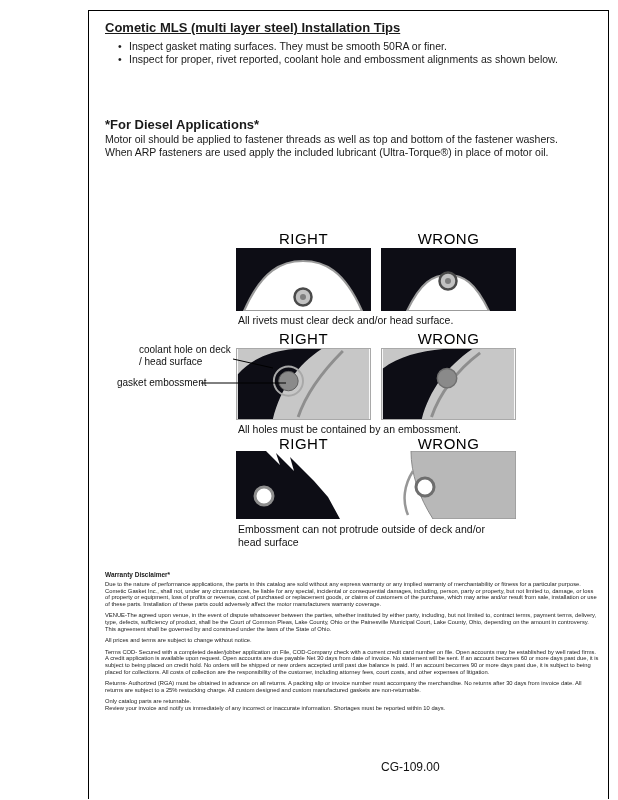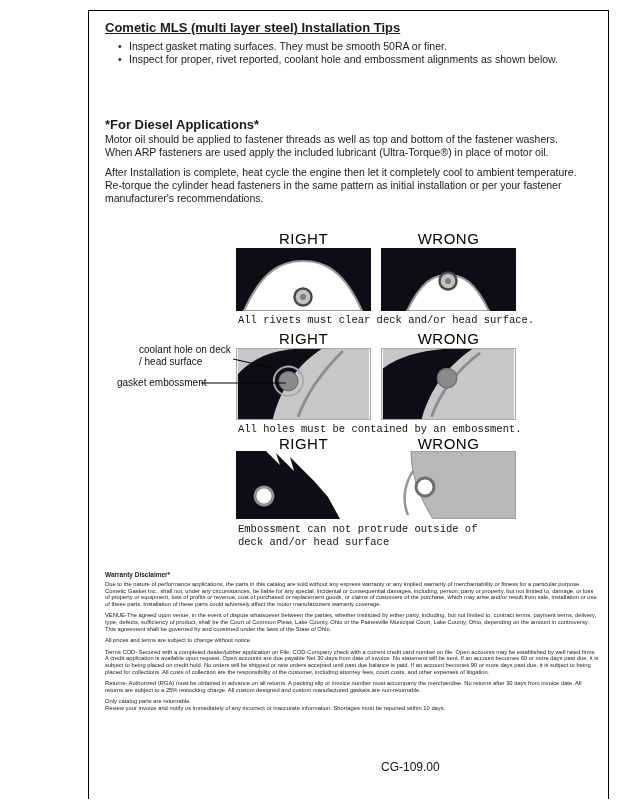--- a/index.html
+++ b/index.html
@@ -18,21 +18,21 @@
   .tips li { position:relative; padding-left:12px; }
   .tips li.l1::before { content:"\25E6"; position:absolute; left:0; top:0; }
   .tips li.l2 { margin-left:18px; }
   .tips li.l2::before { content:"\2022"; position:absolute; left:1px; top:0; }
   .diesel-h { left:16px; top:106px; font-size:13px; font-weight:bold; }
   .body-p { font-size:10.5px; line-height:13px; width:478px; left:16px; }
   .p1 { top:122px; }
   .p2 { top:155px; }
   .note { left:16px; top:197px; width:488px; font-size:10.5px; }
   .fig-h { width:135px; text-align:center; font-size:15px; line-height:17px; color:#000000; letter-spacing:0.5px; }
-  .caption { font-size:10.5px; line-height:12.5px; color:#111;font-family:Liberation Mono, monospace; }
+  .caption { font-size:10.5px; line-height:12.5px; color:#111; }
   .fig-label { font-size:10px; line-height:11.5px; color:#111; }
   .fig2 { border:1px solid #a9a9a9; }
   .warranty-h { left:16px; top:560px; font-size:6.5px; font-weight:bold; }
   .warranty { left:16px; top:570px; width:494px; font-size:5.8px; line-height:6.6px; color:#222; }
   .warranty p { margin-bottom:5px; }
   .warranty p.tight { margin-bottom:0; }
   .footer { left:292px; top:749px; font-size:12px; color:#111; }
 </style>
 </head>
 <body>
@@ -42,21 +42,20 @@
 
     <div class="abs title">Cometic MLS (multi layer steel) Installation Tips</div>
 
     <ul class="abs tips">
       <li class="l2">Inspect gasket mating surfaces.  They must be smooth 50RA or finer.</li>
       <li class="l2">Inspect for proper, rivet reported, coolant hole and embossment alignments as shown below.</li>
     </ul>
 
     <div class="abs diesel-h">*For Diesel Applications*</div>
     <div class="abs body-p p1">Motor oil should be applied to fastener threads as well as top and bottom of the fastener washers. When ARP fasteners are used apply the included lubricant (Ultra-Torque®) in place of motor oil.</div>
-    <div class="abs body-p p2">After Installation is complete, heat cycle the engine then let it completely cool to ambient temperature. Re-torque the cylinder head fasteners in the same pattern as initial installation or per your fastener manufacturer's recommendations.</div>
 
     <div class="abs fig-h" style="left:147px;top:219px">RIGHT</div>
     <div class="abs fig-h" style="left:292px;top:219px">WRONG</div>
 
     <svg class="abs" style="left:147px;top:237px" width="135" height="63" viewBox="0 0 135 63">
       <rect width="135" height="63" fill="#0d0d15"></rect>
       <path d="M8,63 C26,22 46,13 67,13 C88,13 108,22 126,63 Z" fill="#ffffff" stroke="#9b9b9b" stroke-width="2"></path>
       <circle cx="67" cy="49" r="8.5" fill="#c2c2c2" stroke="#4a4a4a" stroke-width="2.5"></circle>
       <circle cx="67" cy="49" r="3" fill="#7e7e7e"></circle>
     </svg>

